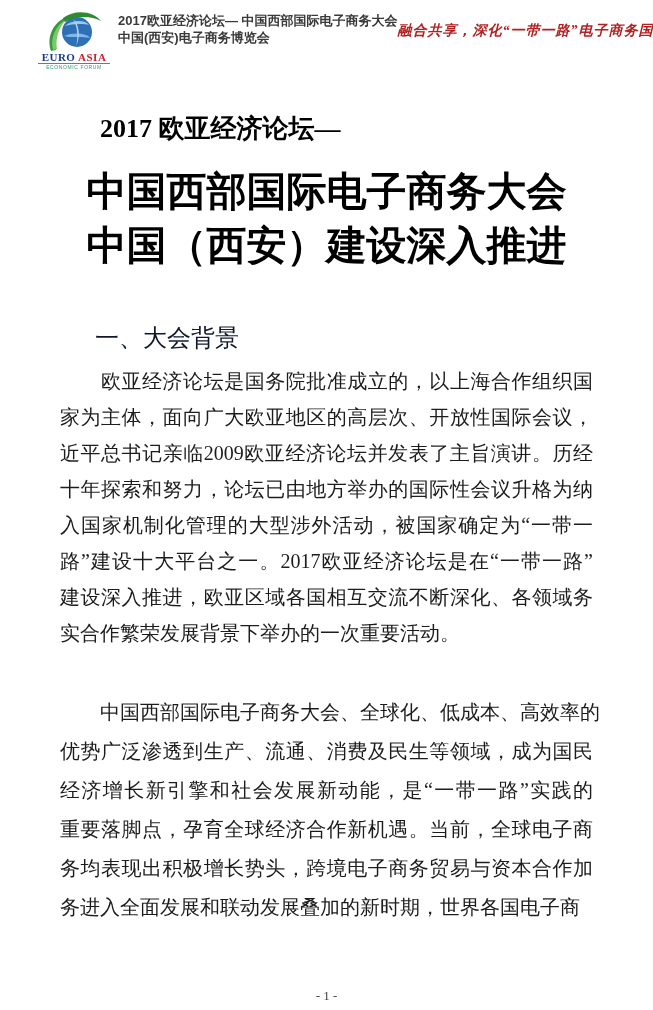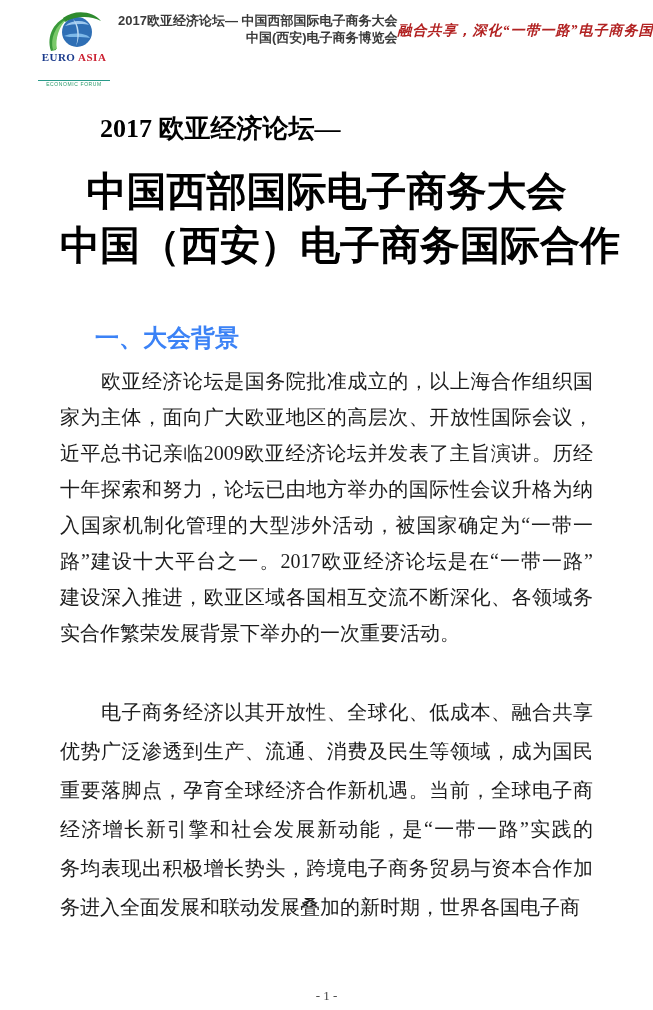--- a/index.html
+++ b/index.html
@@ -20,37 +20,37 @@
     padding: 12px 10px 0 38px;
     height: 64px;
   }
   .logo { width: 72px; flex: 0 0 auto; text-align: center; }
   .logo svg { display: block; margin: 0 auto; }
   .logo-text {
     font-family: "Liberation Serif", serif;
     font-weight: bold; font-size: 11px; line-height: 11px;
     letter-spacing: 0.5px;
     border-bottom: 1px solid #2a9a8a;
-    padding-bottom: 17px;
+    padding-bottom: 0;
     white-space: nowrap;
   }
   .logo-word-euro { color: #1a3a8c; }
   .logo-word-asia { color: #cc2233; }
   .logo-cap {
     font-family: "Liberation Sans", sans-serif;
     font-size: 5px; line-height: 6px; color: #2a9a6a;
     letter-spacing: 0.6px; white-space: nowrap;
   }
   .hdr-org {
     margin-left: 8px;
     font-family: "Liberation Sans", "DejaVu Sans", sans-serif;
     font-weight: bold; font-size: 13px; line-height: 17px;
     color: #3a3a3a; white-space: nowrap;
   }
-  .hdr-org .org2 { text-align: right; }
+  .hdr-org .org2 { text-align: left; }
   .slogan {
     margin-left: auto;
     padding-top: 10px;
     font-family: "Liberation Serif", serif;
     font-style: italic; font-weight: bold;
     font-size: 14px; letter-spacing: 1px;
     color: #b22222; white-space: nowrap;
   }
 
   
@@ -67,22 +67,22 @@
   .title-big.second { margin-top: 0; }
   .title-sub {
     font-size: 31px; line-height: 38px; font-weight: bold;
     text-align: center; letter-spacing: 2px;
   }
 
   
   .content { padding: 0 60px; }
   .sec-heading {
     margin: 52px 0 12px 35px;
-    font-size: 24px; line-height: 26px; font-weight: bold;
-    color: #3b82f6;
+    font-size: 24px; line-height: 26px; font-weight: normal;
+    color: #0f172a;
   }
   .para { width: 533px; }
   .body-line {
     font-size: 20px; color: #1c1c1c;
     text-align: justify; text-align-last: justify;
     text-justify: inter-character;
     white-space: nowrap;
   }
   .para .body-line:last-child { text-align-last: left; }
   .para1 .body-line { line-height: 36px; }
@@ -128,42 +128,42 @@
       <div class="org1">2017欧亚经济论坛— 中国西部国际电子商务大会</div>
       <div class="org2">中国(西安)电子商务博览会</div>
     </div>
 
     <div class="slogan">融合共享，深化“一带一路”电子商务国际合作</div>
   </header>
 
   <section class="title-block">
     <div class="title-pre">2017 欧亚经济论坛—</div>
     <div class="title-big">中国西部国际电子商务大会</div>
-    <div class="title-big second">中国（西安）电子商务国际合作</div>
+    <div class="title-big second">中国（西安）建设深入推进</div>
   </section>
 
   <main class="content">
     <h2 class="sec-heading">一、大会背景</h2>
 
     <div class="para para1">
         <div class="body-line">　　欧亚经济论坛是国务院批准成立的，以上海合作组织国</div>
         <div class="body-line">家为主体，面向广大欧亚地区的高层次、开放性国际会议，</div>
         <div class="body-line">近平总书记亲临2009欧亚经济论坛并发表了主旨演讲。历经</div>
         <div class="body-line">十年探索和努力，论坛已由地方举办的国际性会议升格为纳</div>
         <div class="body-line">入国家机制化管理的大型涉外活动，被国家确定为“一带一</div>
         <div class="body-line">路”建设十大平台之一。2017欧亚经济论坛是在“一带一路”</div>
         <div class="body-line">建设深入推进，欧亚区域各国相互交流不断深化、各领域务</div>
         <div class="body-line">实合作繁荣发展背景下举办的一次重要活动。</div>
       </div>
 
     <div class="para para2">
-        <div class="body-line">　　电子商务经济以其开放性、全球化、低成本、融合共享</div>
+        <div class="body-line">　　中国西部国际电子商务大会、全球化、低成本、高效率的</div>
         <div class="body-line">优势广泛渗透到生产、流通、消费及民生等领域，成为国民</div>
+        <div class="body-line">经济增长新引擎和社会发展新动能，是“一带一路”实践的</div>
         <div class="body-line">重要落脚点，孕育全球经济合作新机遇。当前，全球电子商</div>
-        <div class="body-line">经济增长新引擎和社会发展新动能，是“一带一路”实践的</div>
         <div class="body-line">务均表现出积极增长势头，跨境电子商务贸易与资本合作加</div>
         <div class="body-line">务进入全面发展和联动发展叠加的新时期，世界各国电子商</div>
       </div>
   </main>
 
   <footer class="page-footer">
     <span>- 1 -</span>
   </footer>
 
 </div>

